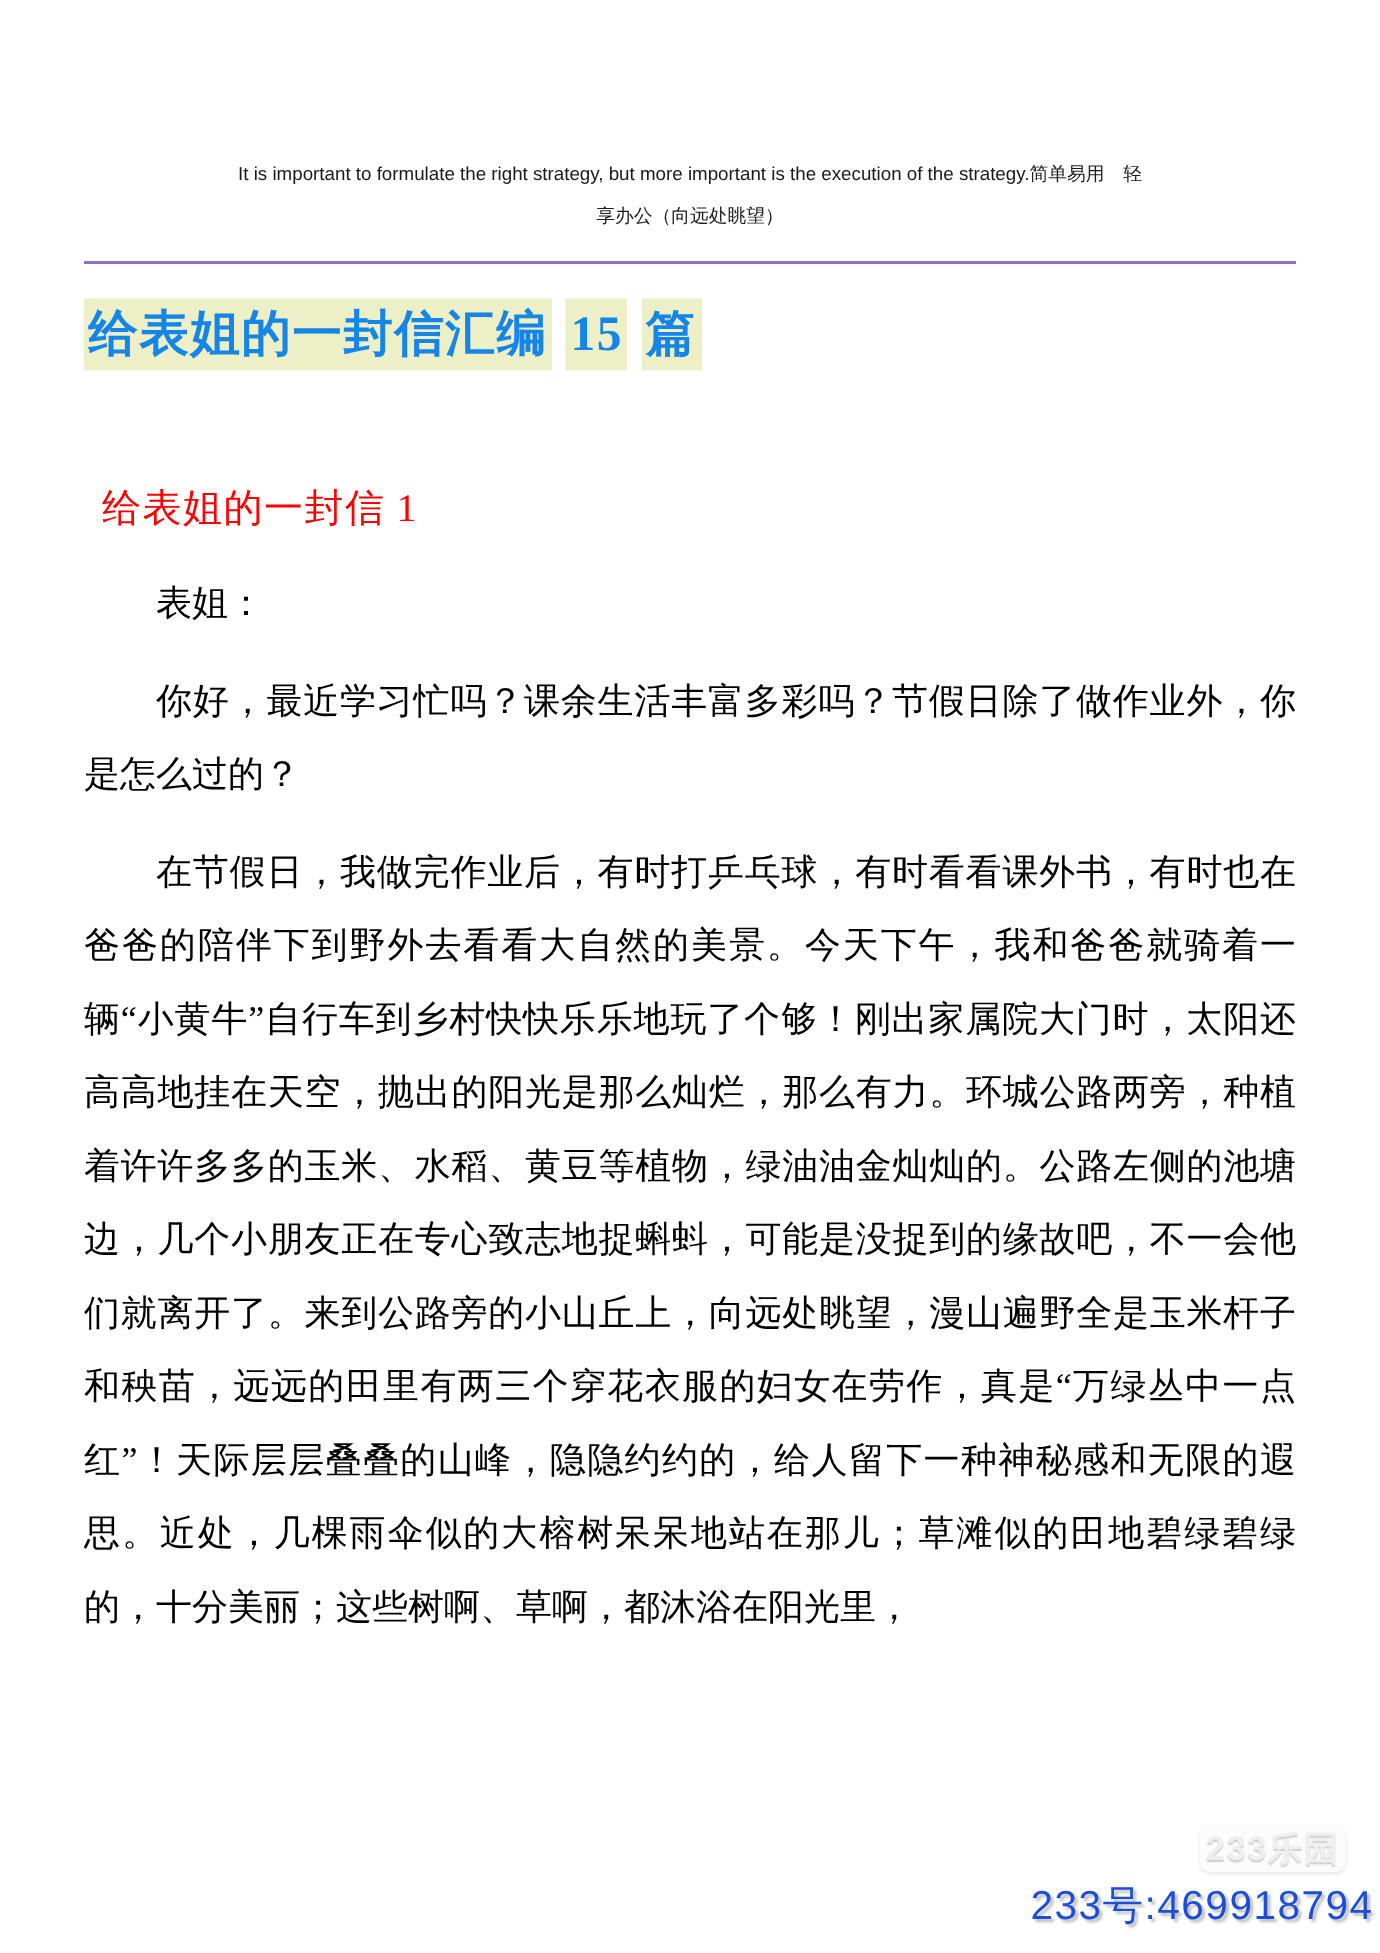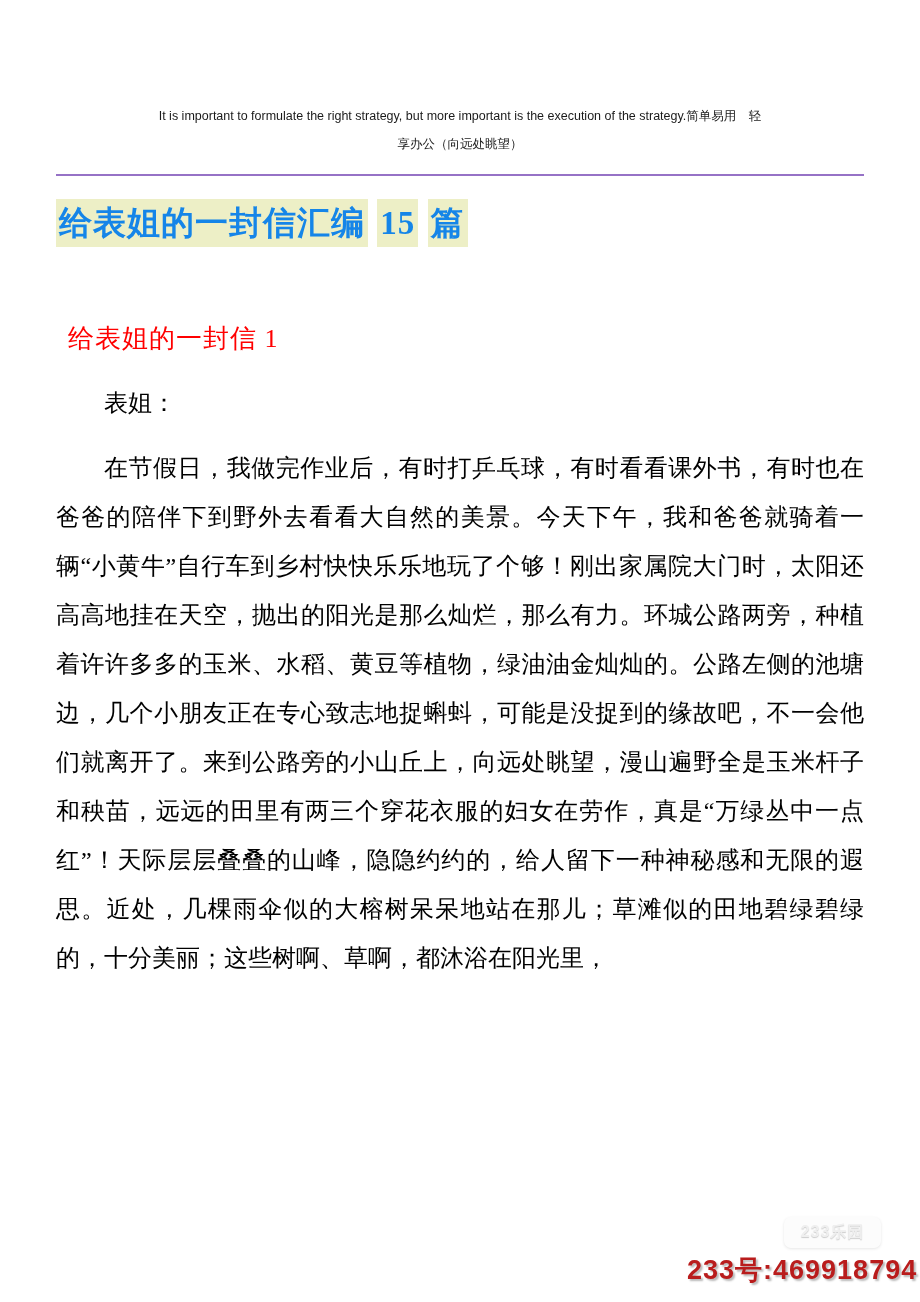--- a/index.html
+++ b/index.html
@@ -62,46 +62,46 @@
     text-align: justify;
     text-indent: 2em;
     color: var(--body-text, #000);
   }
   .content p.first {
     margin-top: 22px;
   }
   
   .wm-badge {
     position: absolute;
-    left: 784px;
+    left: 800px;
     top: 1217px;
     width: 97px;
     height: 31px;
     border-radius: 7px;
     background: #fcfcfc;
     box-shadow: 0 1px 3px rgba(0,0,0,0.10);
     display: flex;
     align-items: center;
     justify-content: center;
     font-family: "Liberation Sans", "DejaVu Sans", sans-serif;
     font-weight: bold;
-    font-size: 16px;
+    font-size: 23px;
     letter-spacing: 1px;
     color: #efefef;
     text-shadow: 0 1px 1px #cdcdcd;
   }
   .wm-id {
     position: absolute;
     left: 687px;
     top: 1252px;
     font-family: "Liberation Sans", "DejaVu Sans", sans-serif;
-    font-weight: bold;
+    font-weight: normal;
     font-size: 27px;
     letter-spacing: 1px;
-    color: #b91c1c;
+    color: #1d4ed8;
     text-shadow: 2px 2px 2px #b9b9b9;
   }
 </style>
 </head>
 <body>
 
 <div class="doc">
 
   <div class="header">
     <div class="hline">It is important to formulate the right strategy, but more important is the execution of the strategy.简单易用　轻</div>
@@ -113,19 +113,20 @@
   <h1 class="title">
     <span class="hl">给表姐的一封信汇编</span>
     <span class="hl">15</span>
     <span class="hl">篇</span>
   </h1>
 
   <h2 class="section-heading">给表姐的一封信 1</h2>
 
   <div class="content">
     <p class="first">表姐：</p>
+    <p>你好，最近学习忙吗？课余生活丰富多彩吗？节假日除了做作业外，你是怎么过的？</p>
     <p>在节假日，我做完作业后，有时打乒乓球，有时看看课外书，有时也在爸爸的陪伴下到野外去看看大自然的美景。今天下午，我和爸爸就骑着一辆“小黄牛”自行车到乡村快快乐乐地玩了个够！刚出家属院大门时，太阳还高高地挂在天空，抛出的阳光是那么灿烂，那么有力。环城公路两旁，种植着许许多多的玉米、水稻、黄豆等植物，绿油油金灿灿的。公路左侧的池塘边，几个小朋友正在专心致志地捉蝌蚪，可能是没捉到的缘故吧，不一会他们就离开了。来到公路旁的小山丘上，向远处眺望，漫山遍野全是玉米杆子和秧苗，远远的田里有两三个穿花衣服的妇女在劳作，真是“万绿丛中一点红”！天际层层叠叠的山峰，隐隐约约的，给人留下一种神秘感和无限的遐思。近处，几棵雨伞似的大榕树呆呆地站在那儿；草滩似的田地碧绿碧绿的，十分美丽；这些树啊、草啊，都沐浴在阳光里，</p>
   </div>
 
 </div>
 
 <div class="wm-badge">233乐园</div>
 <div class="wm-id">233号:469918794</div>
 
 </body></html>

